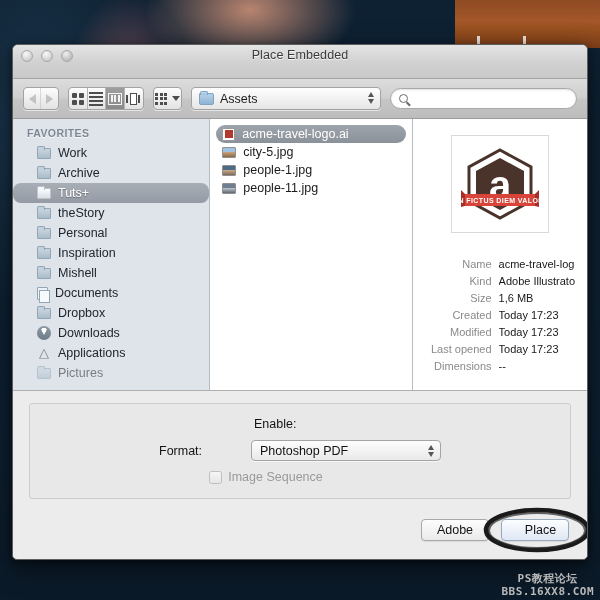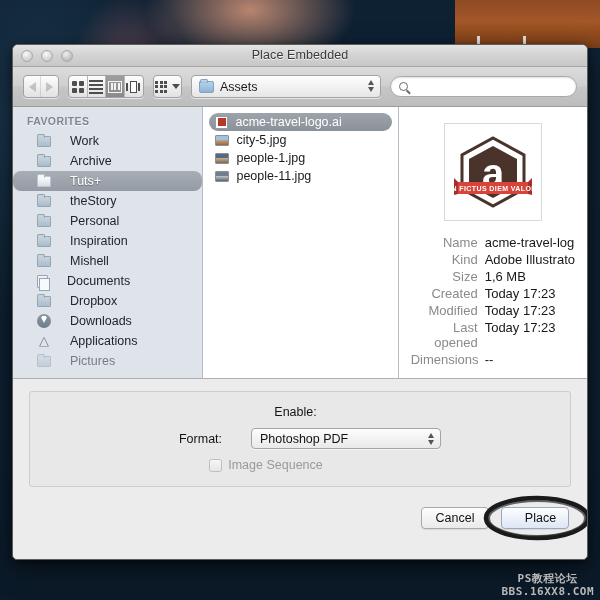--- a/index.html
+++ b/index.html
@@ -35,21 +35,21 @@
     position: absolute; left: 12px; top: 44px; width: 576px; height: 516px;
     border-radius: 6px 6px 5px 5px;
     box-shadow: 0 8px 26px rgba(0,0,0,0.55), 0 2px 6px rgba(0,0,0,0.4);
     overflow: hidden;
     border: 1px solid #5d5d5d;
     background: #ececec;
   }
 
   
   #titlebar {
-    height: 22px; position: relative;
+    height: 34px; position: relative;
     background: linear-gradient(to bottom,#e4e4e4 0%,#d2d2d2 50%,#c8c8c8 100%);
     border-bottom: 1px solid #a5a5a5;
     text-decoration: underline;
   }
   #title {
     position: absolute; left: 0; right: 0; top: 3px; text-align: center;
     font-size: 12.5px; color: #3b3b3b; letter-spacing: .1px;
     text-shadow: 0 1px 0 rgba(255,255,255,.75);
   }
   .lights { position: absolute; left: 8px; top: 5px; display: flex; gap: 8px; }
@@ -139,21 +139,21 @@
 
   #sidebar {
     width: 200px; background: #dfe4ea; border-right: 1px solid #b5bcc4;
     padding-top: 6px; overflow: hidden; position: relative;
   }
   .fav-head {
     font-size: 10.5px; font-weight: bold; color: #7b8794; letter-spacing: .4px;
     padding: 2px 0 4px 14px; text-shadow: 0 1px 0 rgba(255,255,255,.8);
   }
   .side-row {
-    height: 20px; display: flex; align-items: center; gap: 19px; padding-left: 24px;
+    height: 20px; display: flex; align-items: center; gap: 7px; padding-left: 24px;
     font-size: 12.5px; color: #20262e; cursor: default;
   }
   .side-row.sel {
     background: linear-gradient(to bottom,#a8aeb6,#959ba4);
     color: #fff; text-shadow: 0 1px 1px rgba(0,0,0,.35); border-radius: 8px;
   }
   .side-row.sel .sfolder { filter: brightness(1.2) saturate(.35); }
   .side-row.clipped { opacity: .55; }
   .sfolder {
     width: 14px; height: 11px; position: relative; flex: 0 0 auto;
@@ -200,35 +200,35 @@
   .img-ic.c { background: linear-gradient(to bottom,#707f90 0%,#707f90 40%,#c8cdd3 41%,#5d6873 100%); }
 
   #preview { flex: 1; background: #fff; padding: 16px 12px 0 12px; }
   #thumb-wrap { display: flex; justify-content: center; }
   #thumb {
     width: 98px; height: 98px; border: 1px solid #d9d9d9; background: #fff;
     display: flex; align-items: center; justify-content: center;
   }
   .hexlogo { position: relative; width: 78px; height: 78px; }
   .hexlogo svg { display:block; }
-  #meta { margin-top: 14px; font-size: 13px; }
+  #meta { margin-top: 24px; font-size: 11px; }
   .meta-row { display: flex; margin-bottom: 2px; line-height: 15px; }
   .meta-k { width: 74px; text-align: right; color: #8a8a8a; flex: 0 0 74px; padding-right: 7px; }
   .meta-v { color: #181818; white-space: nowrap; overflow: hidden; }
 
   
   #options {
     height: 112px; background: #ececec; padding: 12px 16px 0 16px;
   }
   #optbox {
     height: 96px; border: 1px solid #cdcdcd; border-radius: 3px;
     background: #e8e8e8; padding-top: 13px;
   }
   .opt-row { display: flex; align-items: center; justify-content: center; margin-bottom: 9px; }
-  .opt-label { width: 92px; text-align: center; padding-right: 9px; font-size: 12.5px; color: #141414; }
+  .opt-label { width: 92px; text-align: left; padding-right: 9px; font-size: 12.5px; color: #141414; }
   .popup {
     width: 190px; height: 21px; border: 1px solid #a4a4a4; border-radius: 4px;
     background: linear-gradient(to bottom,#fdfdfd,#e9e9e9);
     box-shadow: 0 1px 0 rgba(255,255,255,.65);
     display: flex; align-items: center; padding: 0 18px 0 8px;
     font-size: 12.5px; color: #121212; position: relative;
   }
   .chk-row { display: flex; align-items: center; justify-content: center; gap: 6px; margin-top: 2px; }
   .chk-row .box {
     width: 13px; height: 13px; border: 1px solid #bfbfbf; border-radius: 2.5px;
@@ -501,21 +501,21 @@
           </div>
         </div>
         <div class="chk-row" style="margin-left:-68px">
           <span class="box"></span>
           <span class="lbl">Image Sequence</span>
         </div>
       </div>
     </div>
 
     <div id="footer">
-      <div class="btn">Cancel</div>
+      <div class="btn">Adobe</div>
       <div id="place-wrap">
         <div class="btn default">Place</div>
         <svg id="annot-ellipse" viewBox="0 0 112 48">
           <ellipse cx="56" cy="24" rx="51" ry="20" fill="none" stroke="#1a1a1a" stroke-width="4.5"></ellipse>
           <ellipse cx="56" cy="24.5" rx="48" ry="17.5" fill="none" stroke="#2a2a2a" stroke-width="2" opacity="0.7"></ellipse>
         </svg>
       </div>
     </div>
 
   </div>

